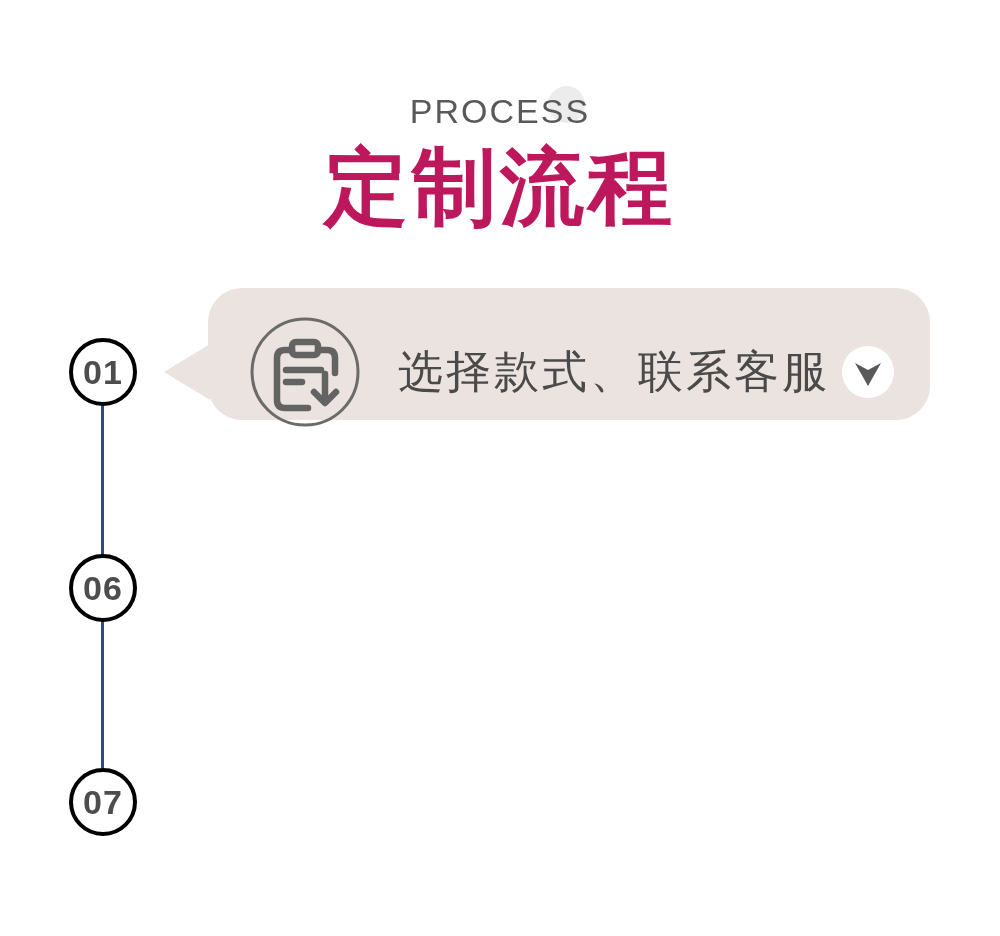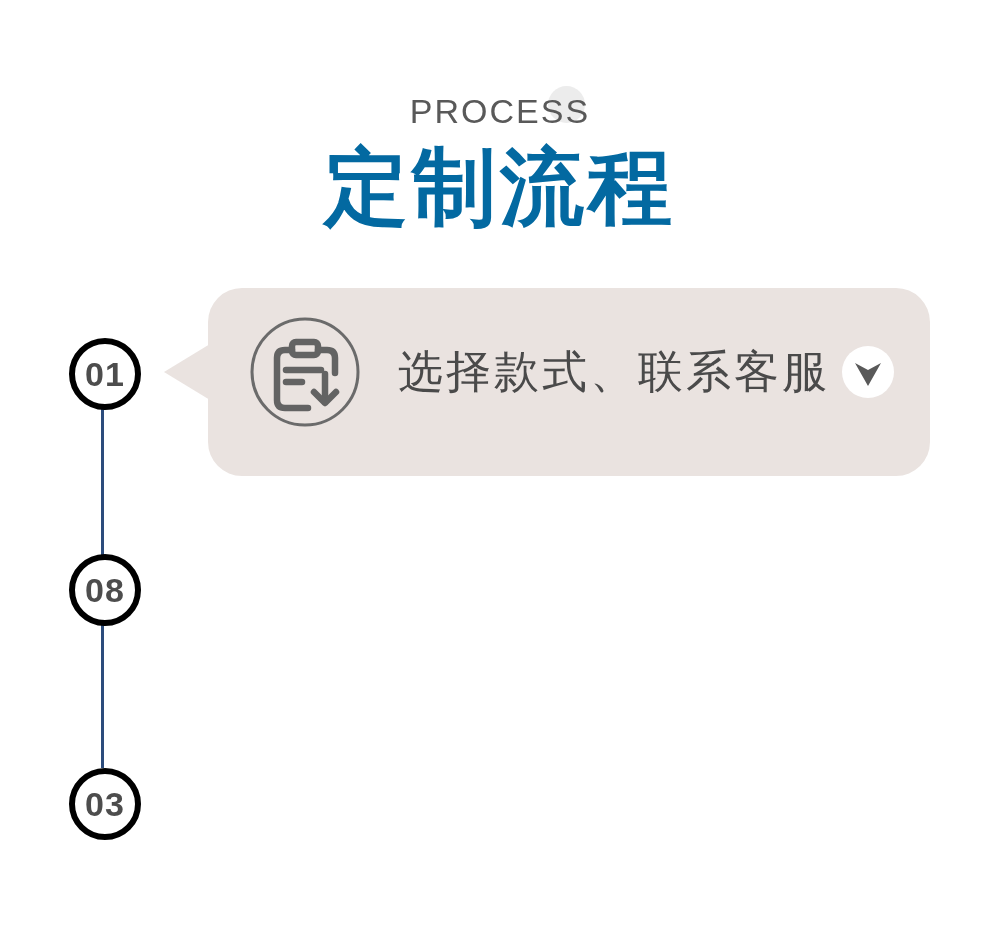--- a/index.html
+++ b/index.html
@@ -13,41 +13,41 @@
   .eyebrow {
     position:relative; z-index:2; display:inline-block;
     font-size:34px; font-weight:500; letter-spacing:2px; color:#595959;
   }
   .eyebrow-dot {
     position:absolute; left:548px; top:86px; width:37px; height:37px;
     border-radius:50%; background:#ececec; z-index:1;
   }
   .title {
     position:absolute; top:142px; left:0; width:1000px; text-align:center;
-    font-size:84px; line-height:1.08; font-weight:900; letter-spacing:4px; color:#0369a1; z-index:2;
+    font-size:84px; line-height:1.08; font-weight:900; letter-spacing:4px; color:#be185d; z-index:2;
   }
 
   
   .timeline {
     position:absolute; left:101px; top:406px; width:3px; height:362px;
     background:#2c4c7c; z-index:1;
   }
   .step-num {
     position:absolute; left:69px; width:60px; height:60px; background:#ffffff;
-    border:6px solid #000000; border-radius:50%; z-index:2;
+    border:4px solid #000000; border-radius:50%; z-index:2;
     display:flex; align-items:center; justify-content:center;
     font-size:34px; font-weight:600; color:#4d4d4d; letter-spacing:1px;
   }
   .step-num.n1 { top:338px; }
   .step-num.n2 { top:554px; }
   .step-num.n3 { top:768px; }
 
   
   .card {
-    position:absolute; left:208px; width:722px; height:188px;
+    position:absolute; left:208px; width:722px; height:132px;
     background:#eae3e0; border-radius:34px; z-index:2;
   }
   .card.c1 { top:288px; }
   .card.c2 { top:504px; }
   .card.c3 { top:718px; }
   .card::before {
     content:""; position:absolute; left:-44px; top:56px; width:0; height:0;
     border-top:28px solid transparent; border-bottom:28px solid transparent;
     border-right:46px solid #eae3e0;
   }
@@ -72,24 +72,24 @@
     <span class="eyebrow">PROCESS</span>
   </div>
   <div class="title">定制流程</div>
 
   <div class="timeline"></div>
 
   <div class="step-num n1">
     <span>01</span>
   </div>
   <div class="step-num n2">
-    <span>08</span>
+    <span>06</span>
   </div>
   <div class="step-num n3">
-    <span>03</span>
+    <span>07</span>
   </div>
 
   <div class="card c1">
     <svg class="icon-circle" viewBox="0 0 110 110">
       <circle cx="55" cy="55" r="53" fill="none" stroke="#6b6b6b" stroke-width="3"></circle>
       <g fill="none" stroke="#636363" stroke-width="6.5" stroke-linecap="round" stroke-linejoin="round">
         <path d="M42,33 H35 Q27,33 27,41 V83 Q27,91 35,91 H58"></path>
         <rect x="42" y="25" width="26" height="13" rx="4"></rect>
         <path d="M68,33 H77 Q85,33 85,41 V56"></path>
         <path d="M36,53 H71"></path>

